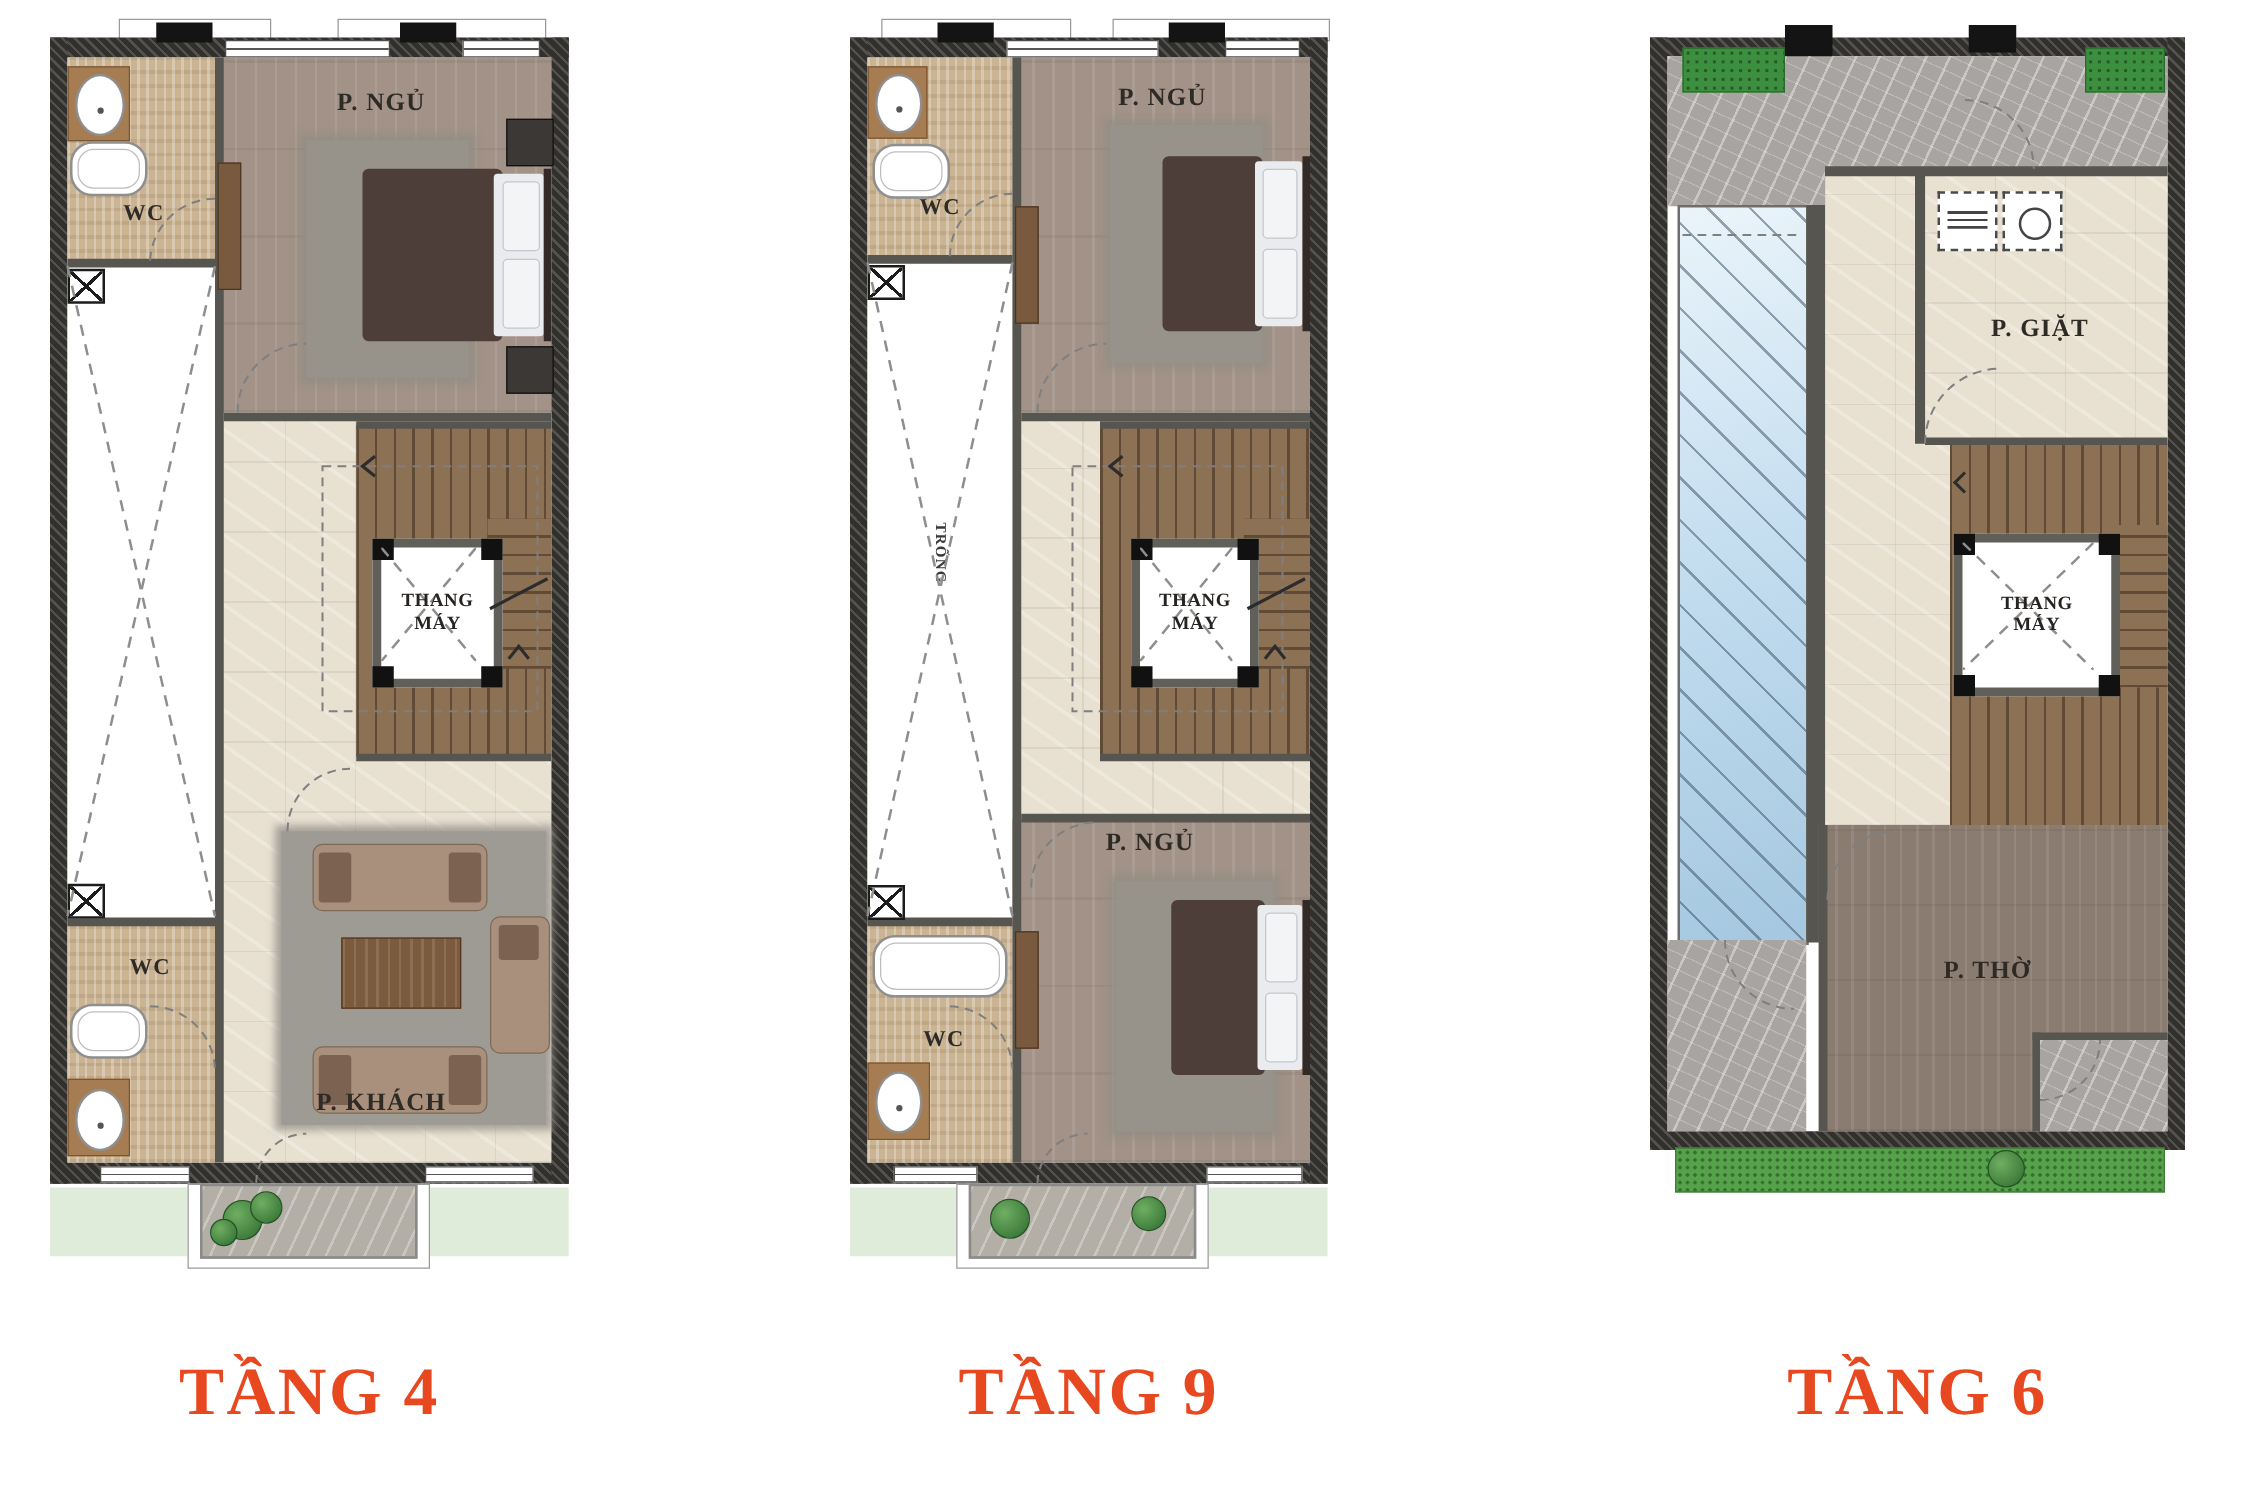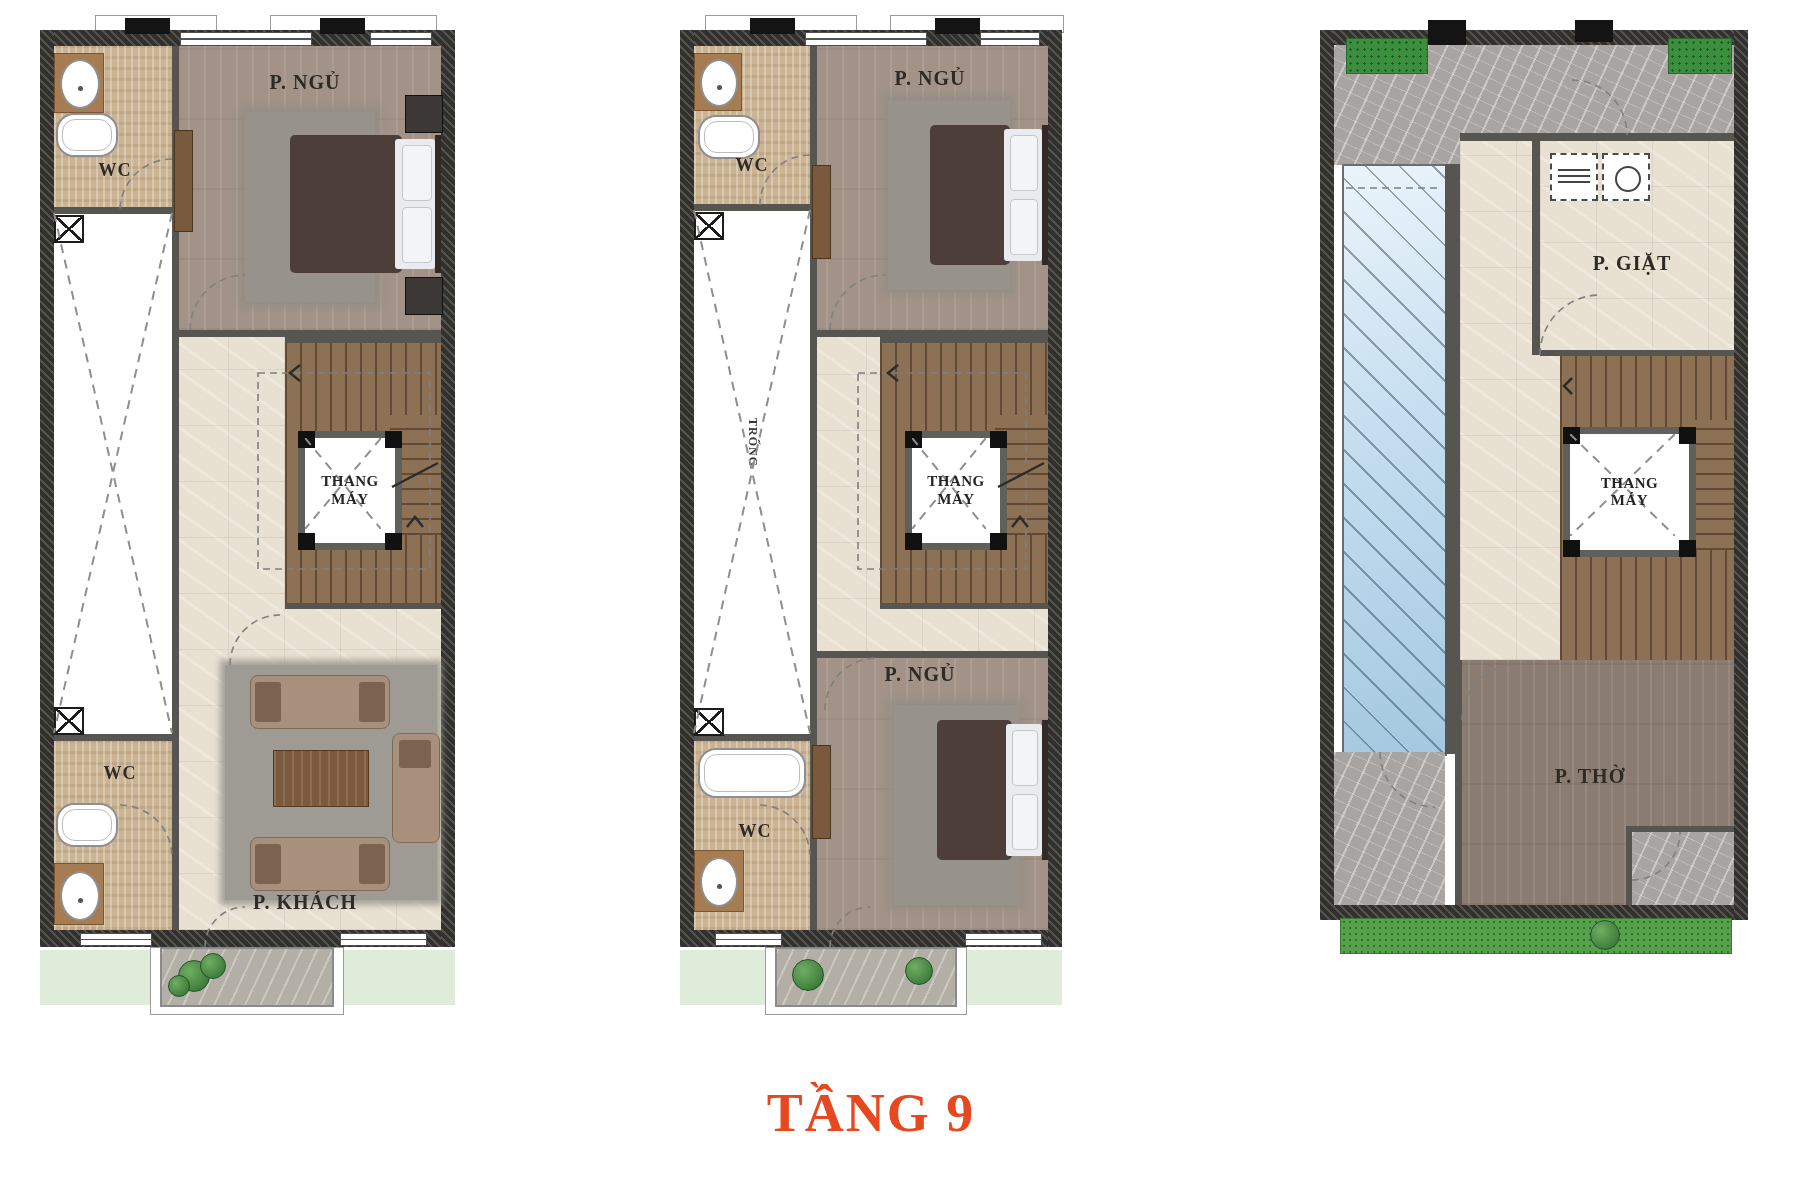--- a/index.html
+++ b/index.html
@@ -152,21 +152,21 @@
     <div class="abs greens" style="left:292px;top:935px;width:123px;height:55px;"></div>
     <div class="abs outline" style="left:110px;top:932px;width:192px;height:66px;"></div>
     <div class="abs balcony" style="left:120px;top:932px;width:170px;height:56px;"></div>
     <div class="abs bush" style="left:138px;top:945px;width:30px;height:30px;"></div>
     <div class="abs bush" style="left:160px;top:938px;width:24px;height:24px;"></div>
     <div class="abs bush" style="left:128px;top:960px;width:20px;height:20px;"></div>
 
     <div class="abs rlabel small" style="left:25px;top:145px;width:100px;">WC</div>
     <div class="abs rlabel" style="left:165px;top:56px;width:200px;">P. NGỦ</div>
     <div class="abs rlabel small" style="left:30px;top:748px;width:100px;">WC</div>
-    <div class="abs rlabel" style="left:165px;top:876px;width:200px;">P. KHÁCH</div>
+    <div class="abs rlabel" style="left:165px;top:856px;width:200px;">P. KHÁCH</div>
 
     <svg class="ov" width="415" height="1000">
       <line class="dash" x1="14" y1="198" x2="132" y2="718"></line>
       <line class="dash" x1="132" y1="198" x2="14" y2="718"></line>
       <rect class="arc" x="218" y="358" width="172" height="196"></rect>
       <path class="arc" d="M132,144 A52,52 0 0 0 80,196"></path>
       <path class="arc" d="M150,315 A55,55 0 0 1 205,260"></path>
       <path class="arc" d="M190,650 A50,50 0 0 1 240,600"></path>
       <path class="arc" d="M80,790 A52,52 0 0 1 132,842"></path>
       <path class="arc" d="M165,932 A40,40 0 0 1 205,892"></path>
@@ -328,14 +328,16 @@
       <line class="arc" x1="26" y1="168" x2="121" y2="168"></line>
       <path class="arc" d="M252,60 A55,55 0 0 1 307,115"></path>
       <path class="arc" d="M220,335 A60,60 0 0 1 280,275"></path>
       <path class="arc" d="M60,732 A55,55 0 0 0 115,787"></path>
       <path class="arc" d="M142,700 A55,55 0 0 1 197,645"></path>
       <path class="arc" d="M312,860 A48,48 0 0 0 360,812"></path>
       <polyline class="chev" points="252,358 244,366 252,374"></polyline>
     </svg>
   </div>
 
+  <div class="abs caption" style="left:40px;top:1082px;width:415px;">TẦNG 4</div>
   <div class="abs caption" style="left:680px;top:1082px;width:382px;">TẦNG 9</div>
+  <div class="abs caption" style="left:1320px;top:1082px;width:428px;">TẦNG 6</div>
 </div>
 
 </body></html>

